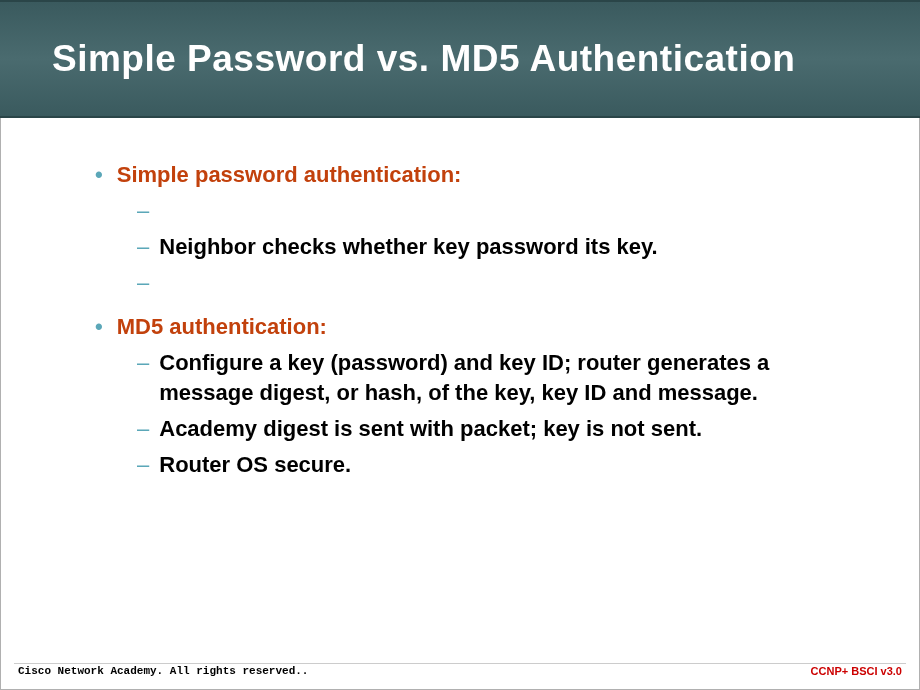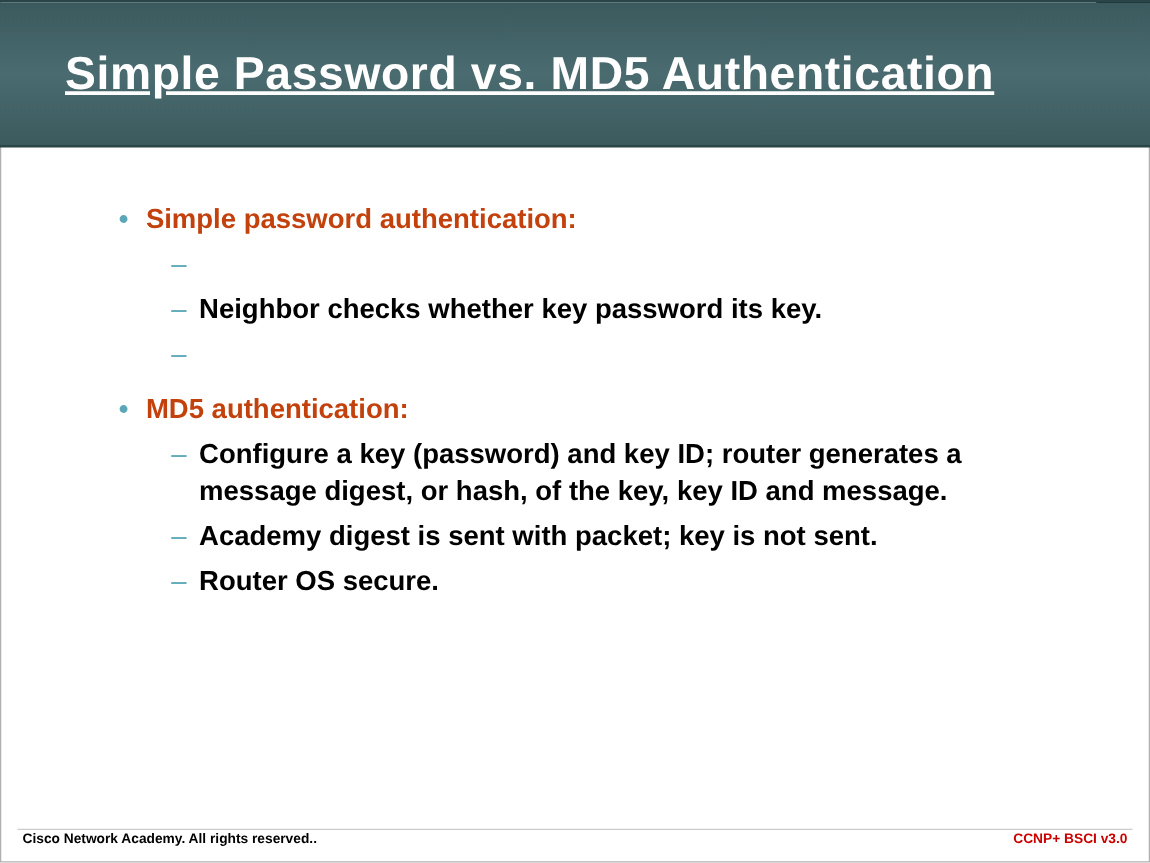--- a/index.html
+++ b/index.html
@@ -30,21 +30,20 @@
       display: flex;
       align-items: center;
       padding-left: 52px;
       position: relative;
     }
     .title-text {
       color: #ffffff;
       font-size: 37px;
       font-weight: bold;
       letter-spacing: 0.5px;
-      text-decoration: underline;
     }
     .corner-triangle {
       position: absolute;
       top: 0;
       right: 0;
       width: 0;
       height: 0;
       border-left: 45px solid transparent;
       border-top: 45px solid #000000;
     }
@@ -107,20 +106,21 @@
       bottom: 26px;
       left: 14px;
       right: 14px;
       height: 1px;
       background: #cccccc;
     }
     .footer-left {
       color: #000000;
       font-size: 11px;
       font-weight: bold;
+      font-family: Liberation Mono, monospace;
     }
     .footer-right {
       color: #cc0000;
       font-size: 11px;
       font-weight: bold;
     }
     .outer-border {
       position: absolute;
       top: 0;
       left: 0;

